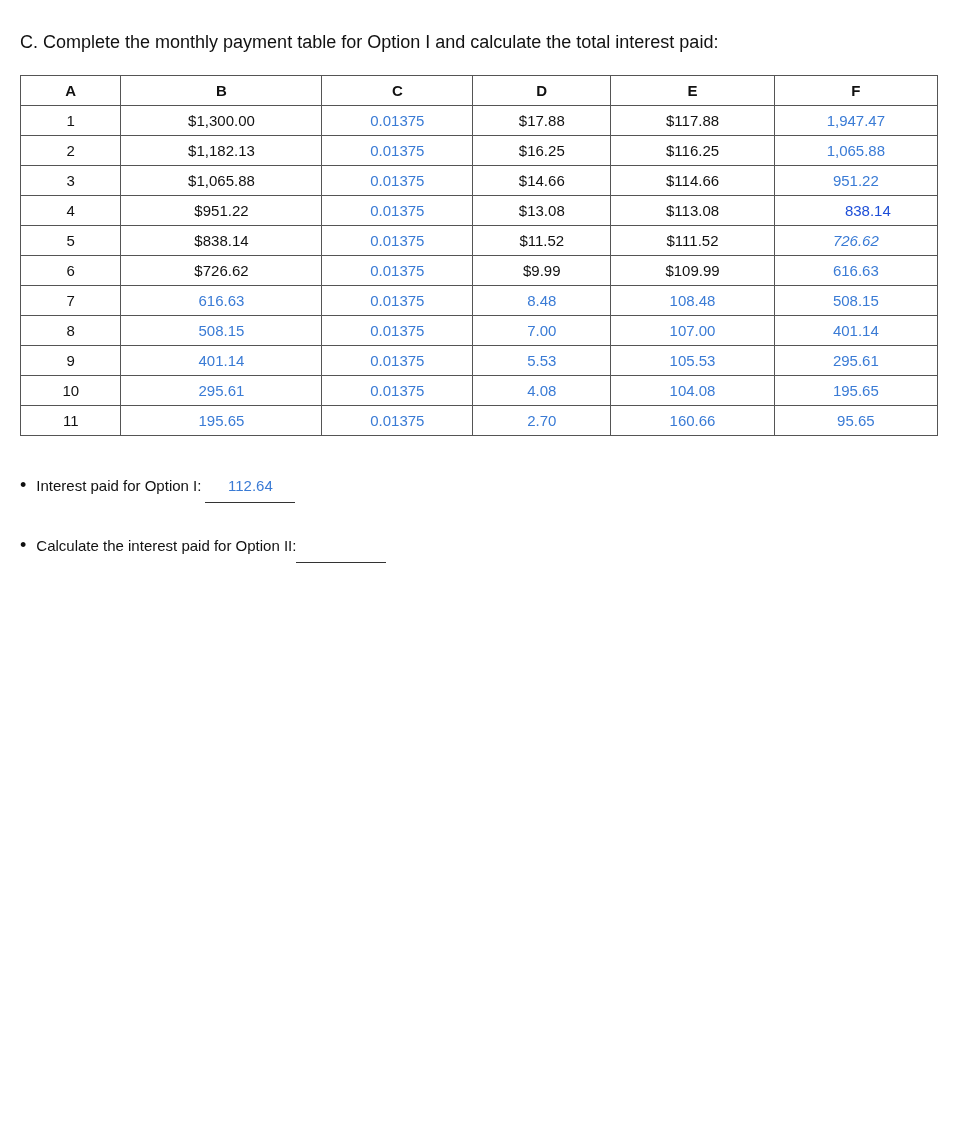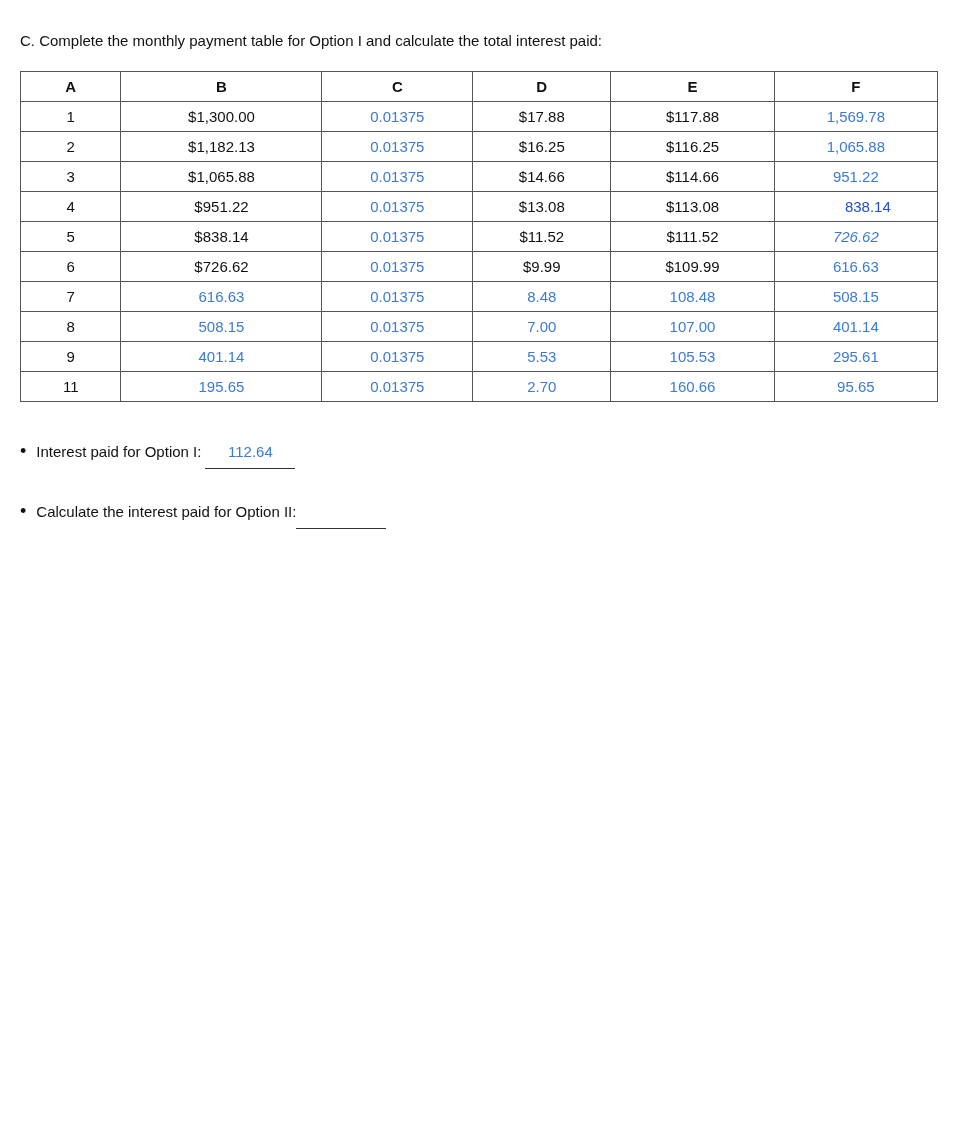--- a/index.html
+++ b/index.html
@@ -4,21 +4,21 @@
   <style>
     * { box-sizing: border-box; margin: 0; padding: 0; }
     body {
       font-family: Arial, sans-serif;
       background: #fff;
       padding: 30px 20px;
       font-size: 15px;
       color: #111;
     }
     .intro {
-      font-size: 15px;
+      font-size: 18px;
       margin-bottom: 20px;
       line-height: 1.4;
     }
     table {
       border-collapse: collapse;
       width: 100%;
       max-width: 920px;
       margin-bottom: 30px;
     }
     th, td {
@@ -88,21 +88,21 @@
       <th class="col-f">F</th>
     </tr>
   </thead>
   <tbody id="table-body">
   <tr>
         <td>1</td>
         <td>$1,300.00</td>
         <td style="color: rgb(58, 123, 213);">0.01375</td>
         <td>$17.88</td>
         <td>$117.88</td>
-        <td style="color: rgb(58, 123, 213);">1,569.78</td>
+        <td style="color: rgb(58, 123, 213);">1,947.47</td>
       </tr>
       <tr>
         <td>2</td>
         <td>$1,182.13</td>
         <td style="color: rgb(58, 123, 213);">0.01375</td>
         <td>$16.25</td>
         <td>$116.25</td>
         <td style="color: rgb(58, 123, 213);">1,065.88</td>
       </tr>
       <tr>
@@ -155,20 +155,28 @@
       </tr>
       <tr>
         <td>9</td>
         <td style="color: rgb(58, 123, 213);">401.14</td>
         <td style="color: rgb(58, 123, 213);">0.01375</td>
         <td style="color: rgb(58, 123, 213);">5.53</td>
         <td style="color: rgb(58, 123, 213);">105.53</td>
         <td style="color: rgb(58, 123, 213);">295.61</td>
       </tr>
       <tr>
+        <td>10</td>
+        <td style="color: rgb(58, 123, 213);">295.61</td>
+        <td style="color: rgb(58, 123, 213);">0.01375</td>
+        <td style="color: rgb(58, 123, 213);">4.08</td>
+        <td style="color: rgb(58, 123, 213);">104.08</td>
+        <td style="color: rgb(58, 123, 213);">195.65</td>
+      </tr>
+      <tr>
         <td>11</td>
         <td style="color: rgb(58, 123, 213);">195.65</td>
         <td style="color: rgb(58, 123, 213);">0.01375</td>
         <td style="color: rgb(58, 123, 213);">2.70</td>
         <td style="color: rgb(58, 123, 213);">160.66</td>
         <td style="color: rgb(58, 123, 213);">95.65</td>
       </tr>
     </tbody>
 </table>
 

